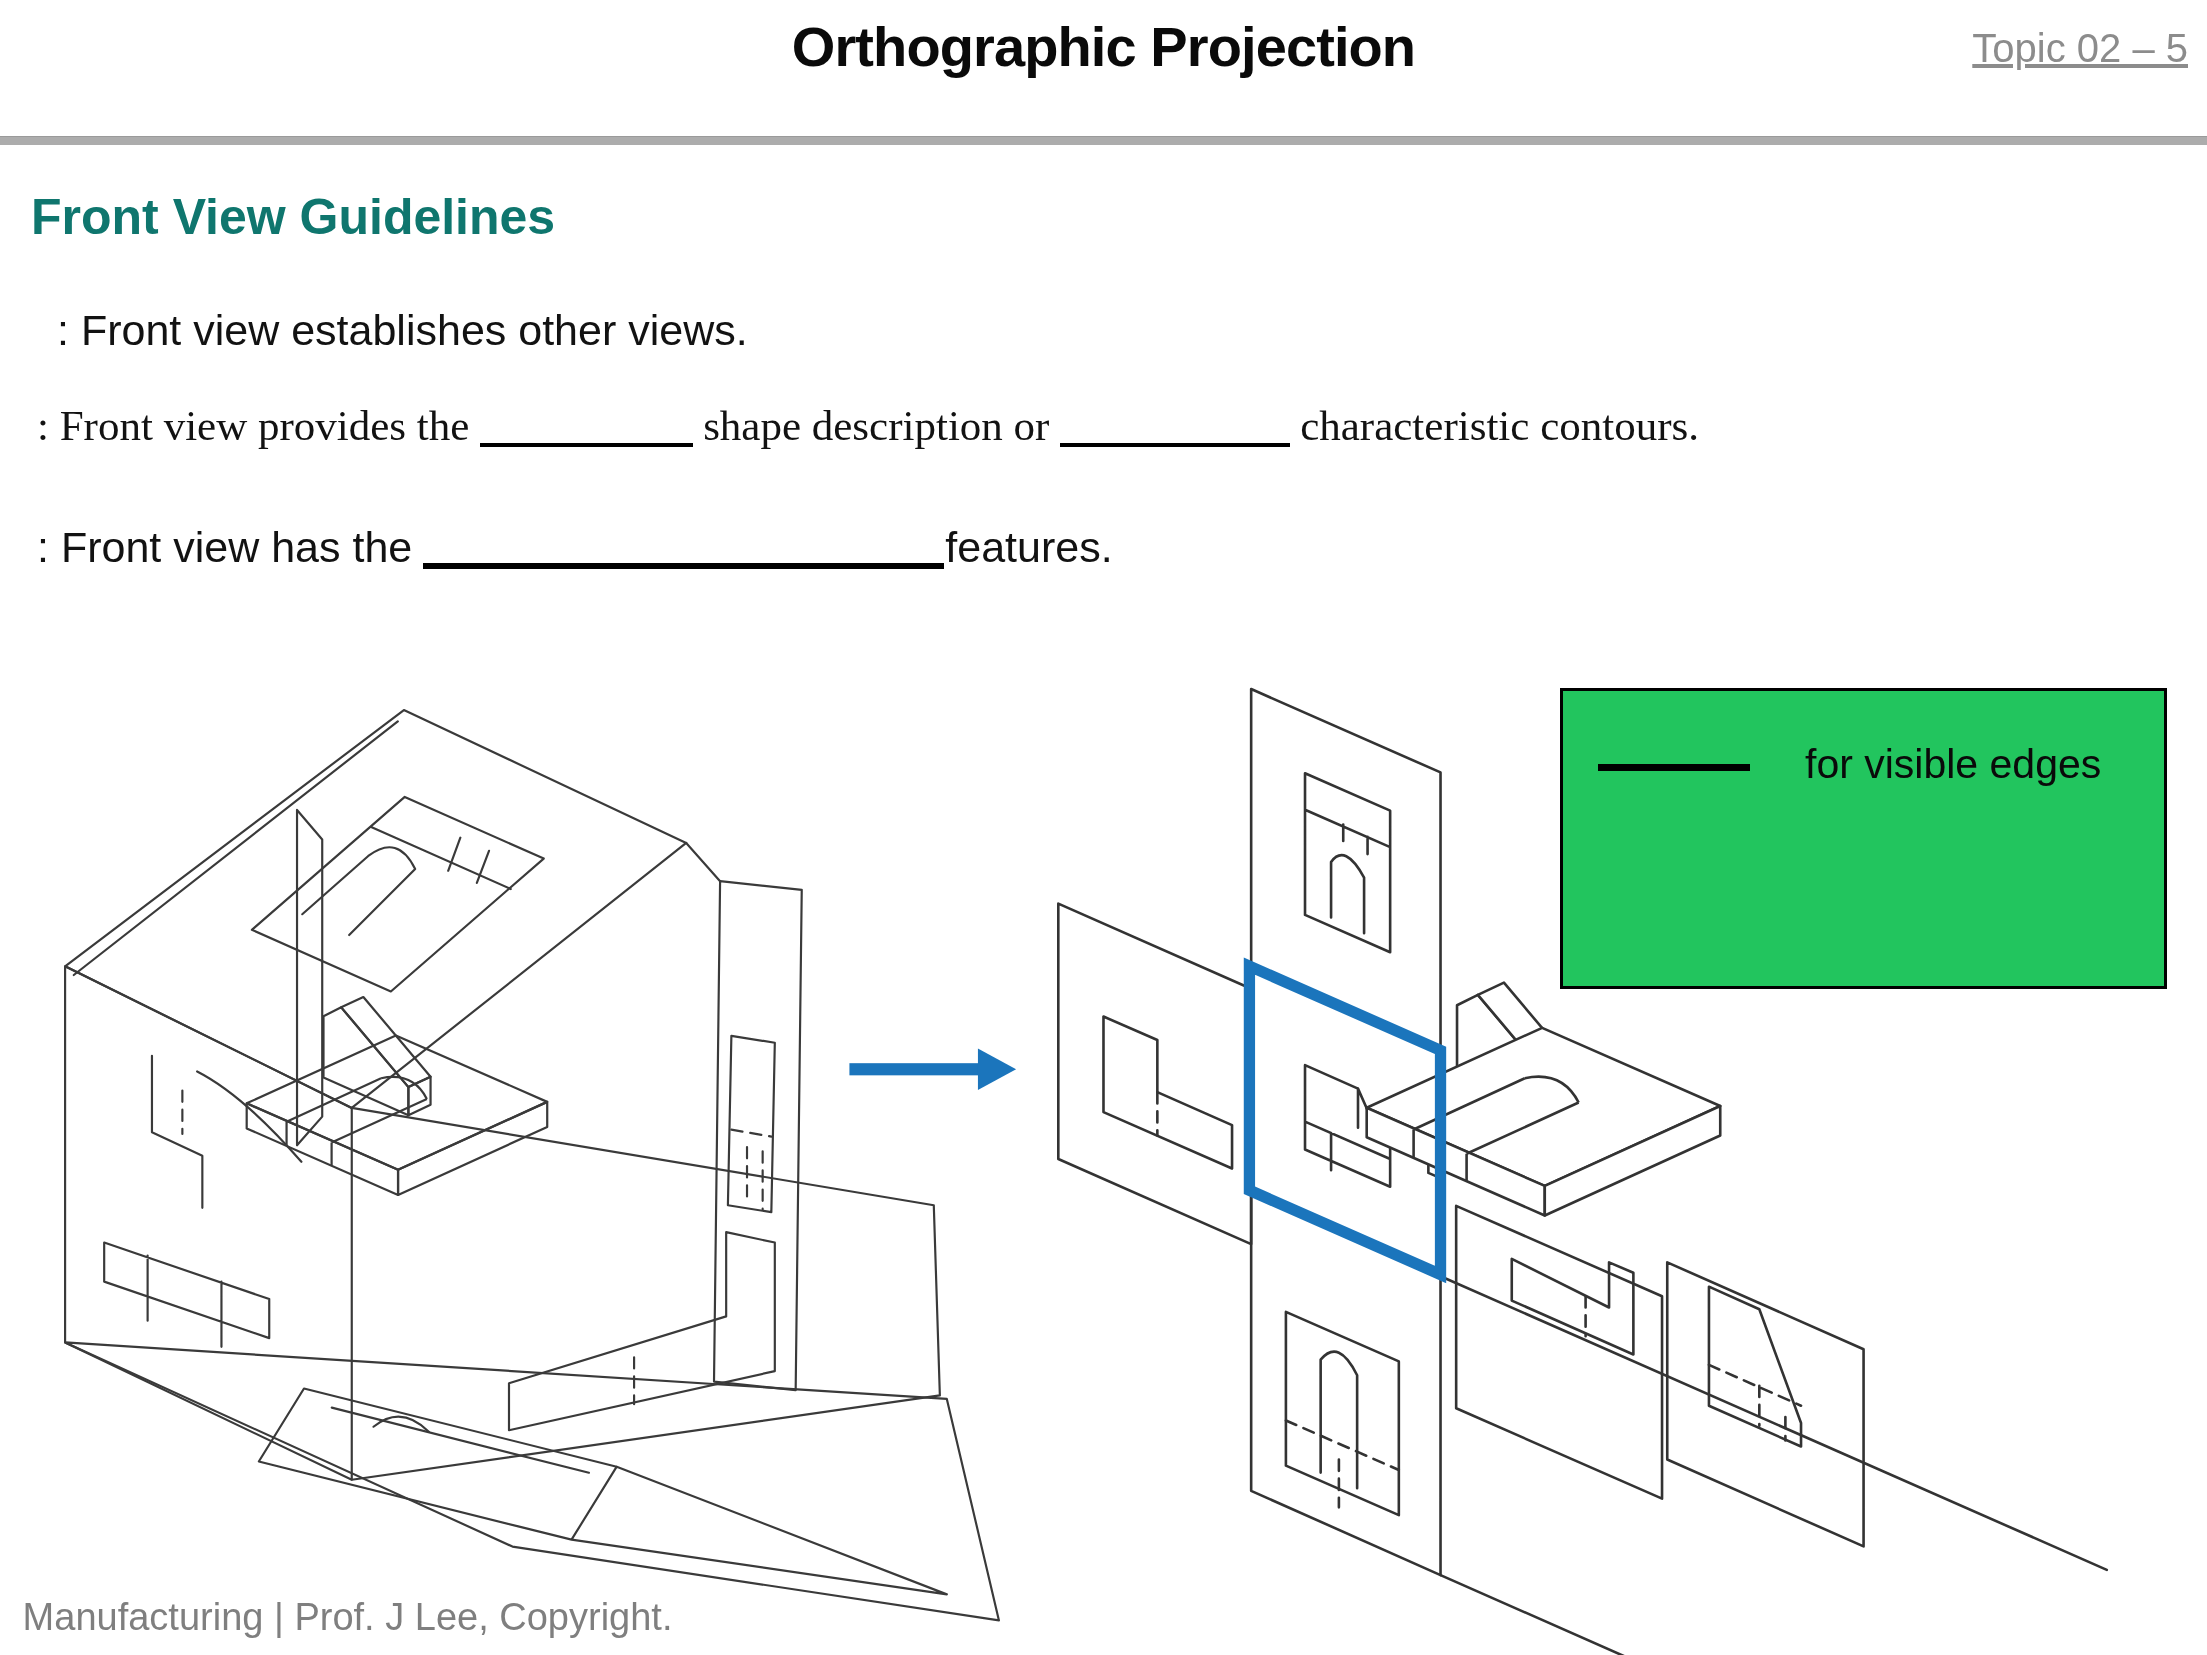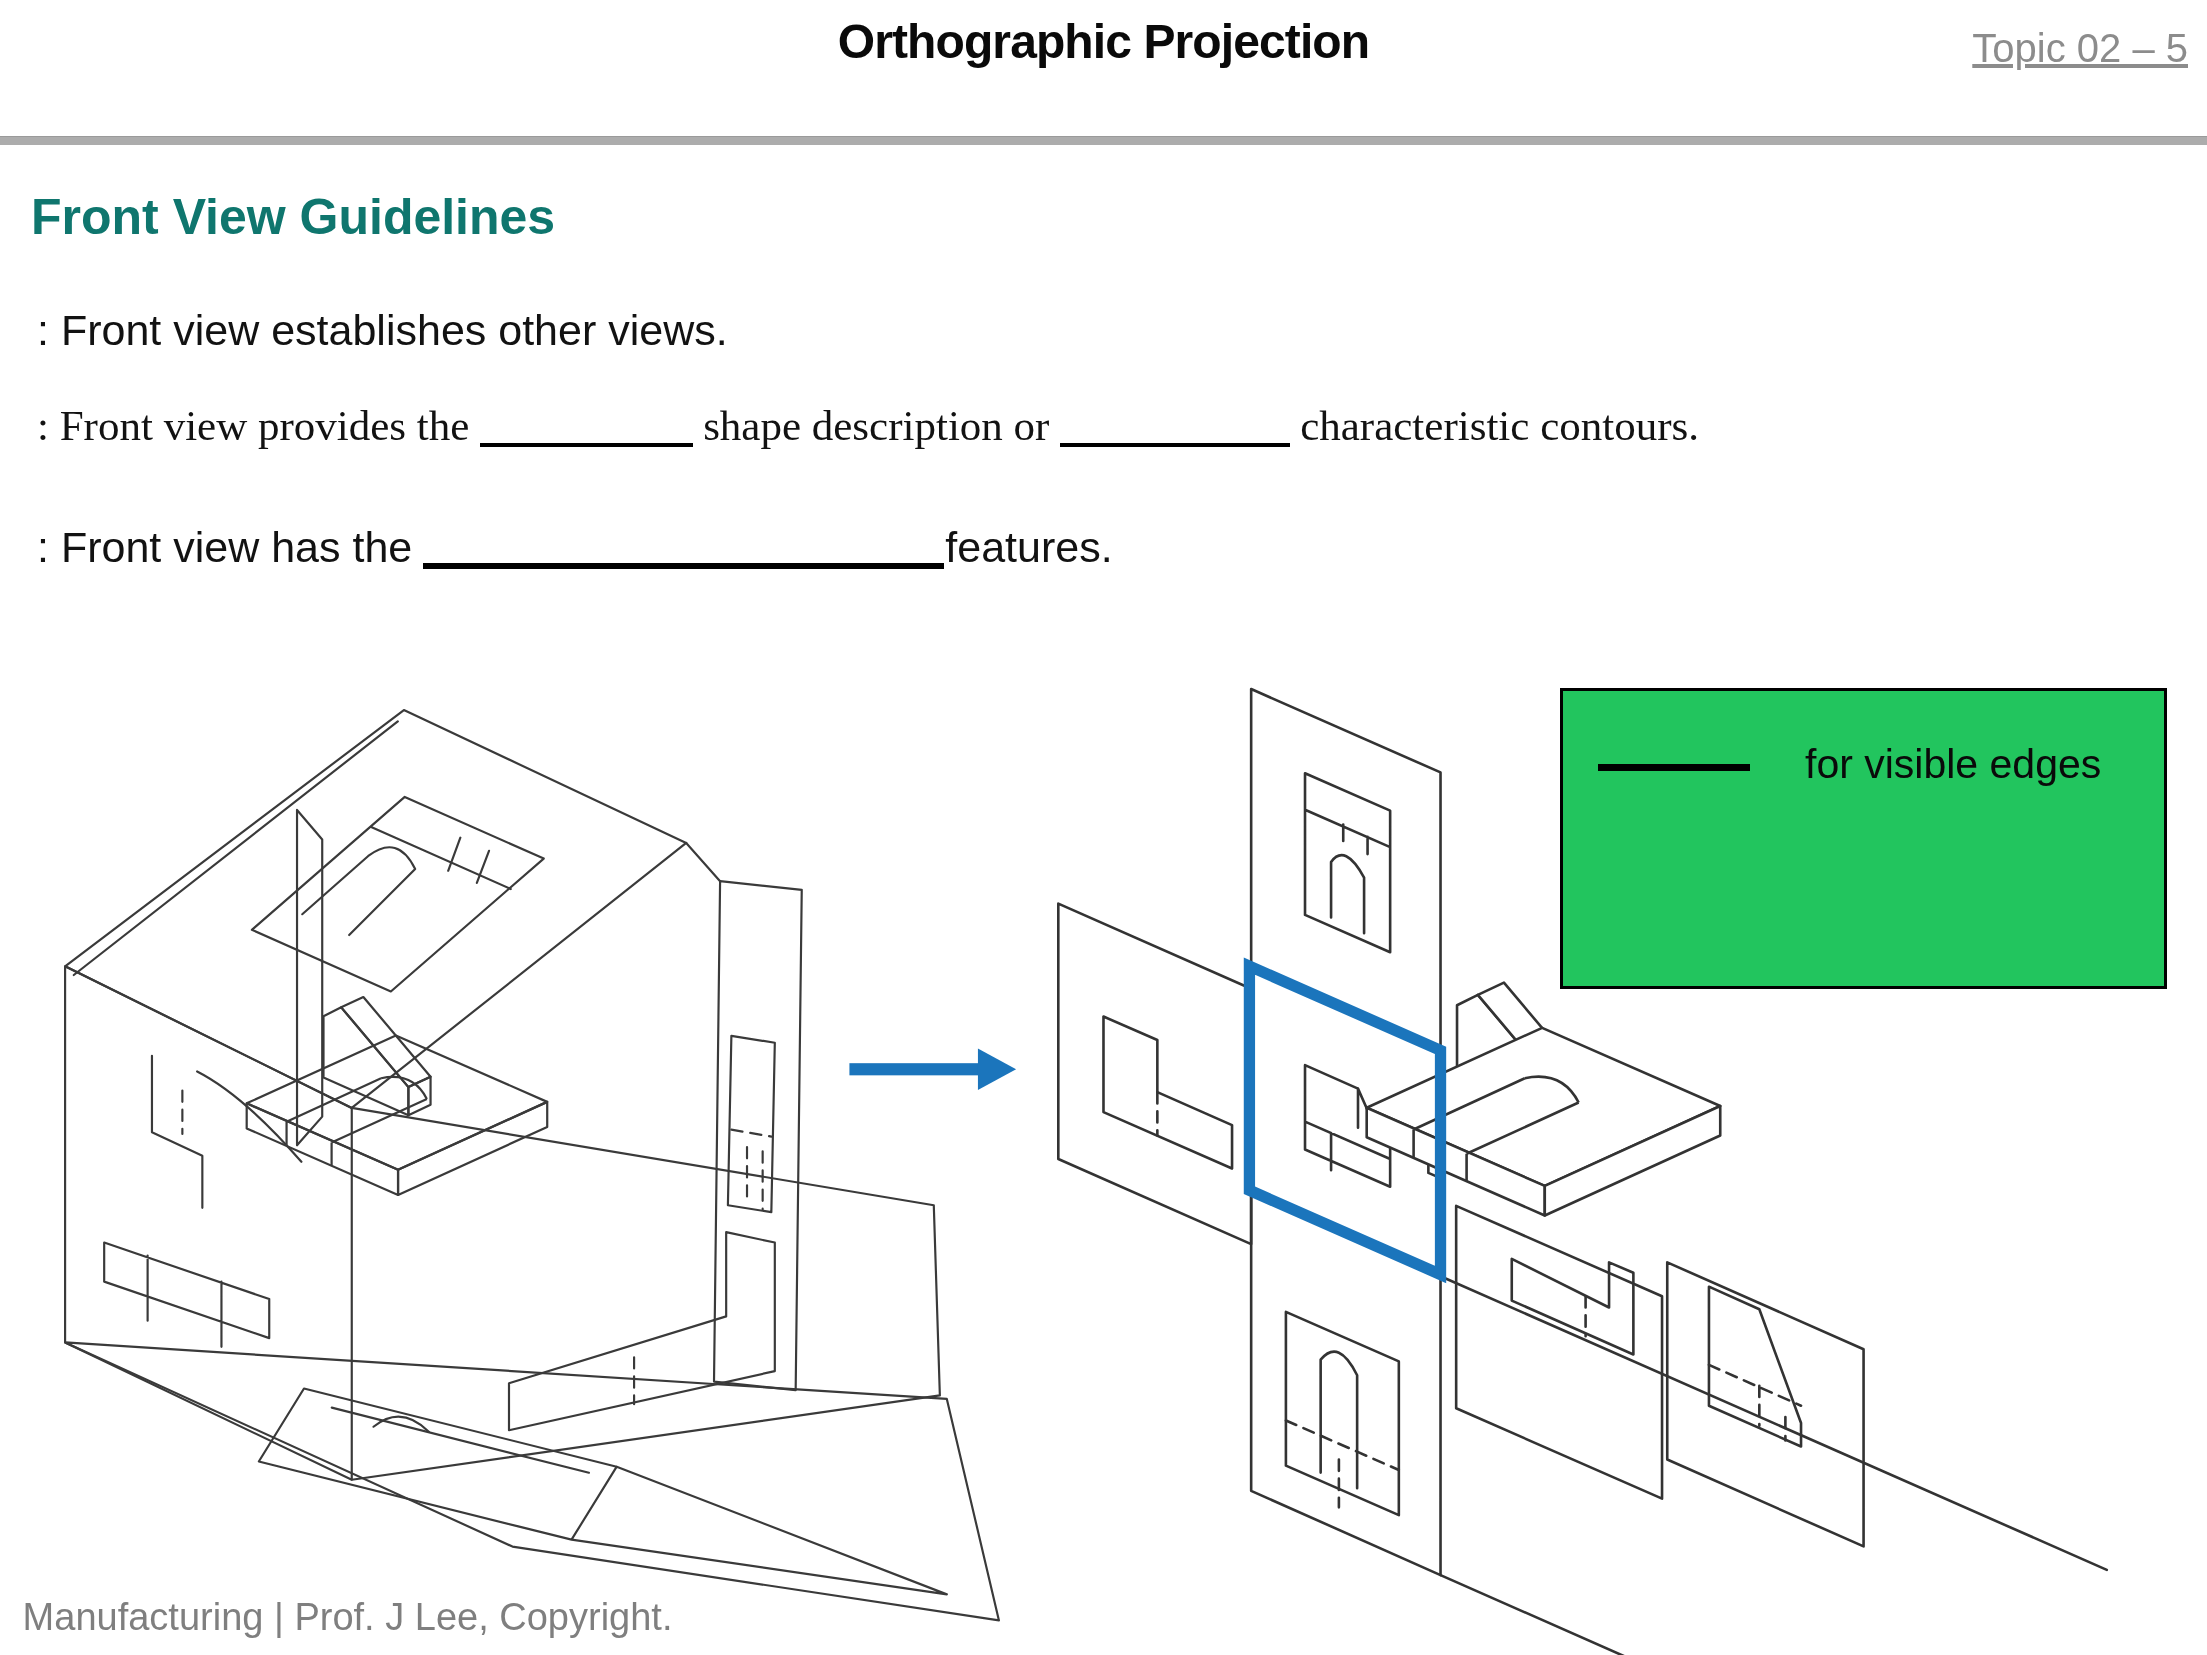--- a/index.html
+++ b/index.html
@@ -3,36 +3,36 @@
 <meta charset="utf-8">
 <style>
   html,body{margin:0;padding:0;background:#e8e8e8;}
   .slide{
     position:relative;width:2207px;height:1656px;background:#ffffff;
     font-family:"Liberation Sans","DejaVu Sans",sans-serif;color:#111;
     overflow:hidden;
   }
   .title{
     position:absolute;top:14px;left:0;right:0;text-align:center;
-    font-size:48px;font-weight:bold;letter-spacing:-0.9px;color:#0a0a0a;
+    font-size:56px;font-weight:bold;letter-spacing:-0.9px;color:#0a0a0a;
   }
   .topic{
     position:absolute;top:26px;right:19px;font-size:40px;color:#8c8c8c;text-decoration:underline;
   }
   .rule{
     position:absolute;top:136px;left:0;width:2207px;height:7.8px;background:#acacac;
     border-top:1.7px solid #9a9a9a;
   }
   .heading{
     position:absolute;top:188px;left:31px;font-size:50px;font-weight:bold;color:#0f766e;
   }
   .bullet{
     position:absolute;left:37px;font-size:43px;color:#121212;white-space:nowrap;
   }
-  .b1{top:306px;}
+  .b1{top:306px;margin-left:20px;}
   .b2{top:401px;font-family:Liberation Serif, serif;}
   .b3{top:523px;}
   .blank{
     display:inline-block;width:213px;border-bottom:4.3px solid #000;
     vertical-align:-7px;margin:0 10.4px;
   }
   .blank.b2b{width:230px;}
   .blank.long{width:521px;border-bottom-width:6px;margin-right:1.7px;}
   .legend{
     position:absolute;left:1560px;top:688px;width:607px;height:301px;

